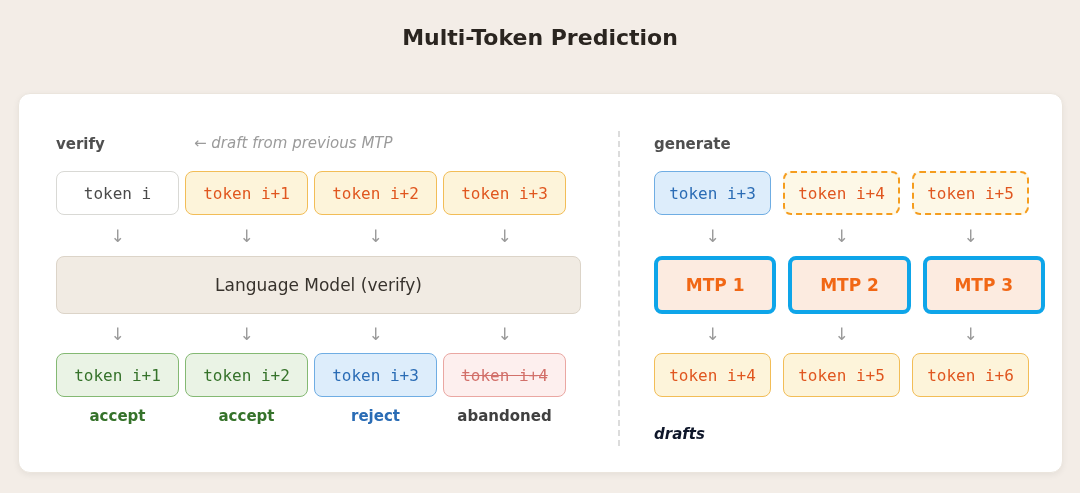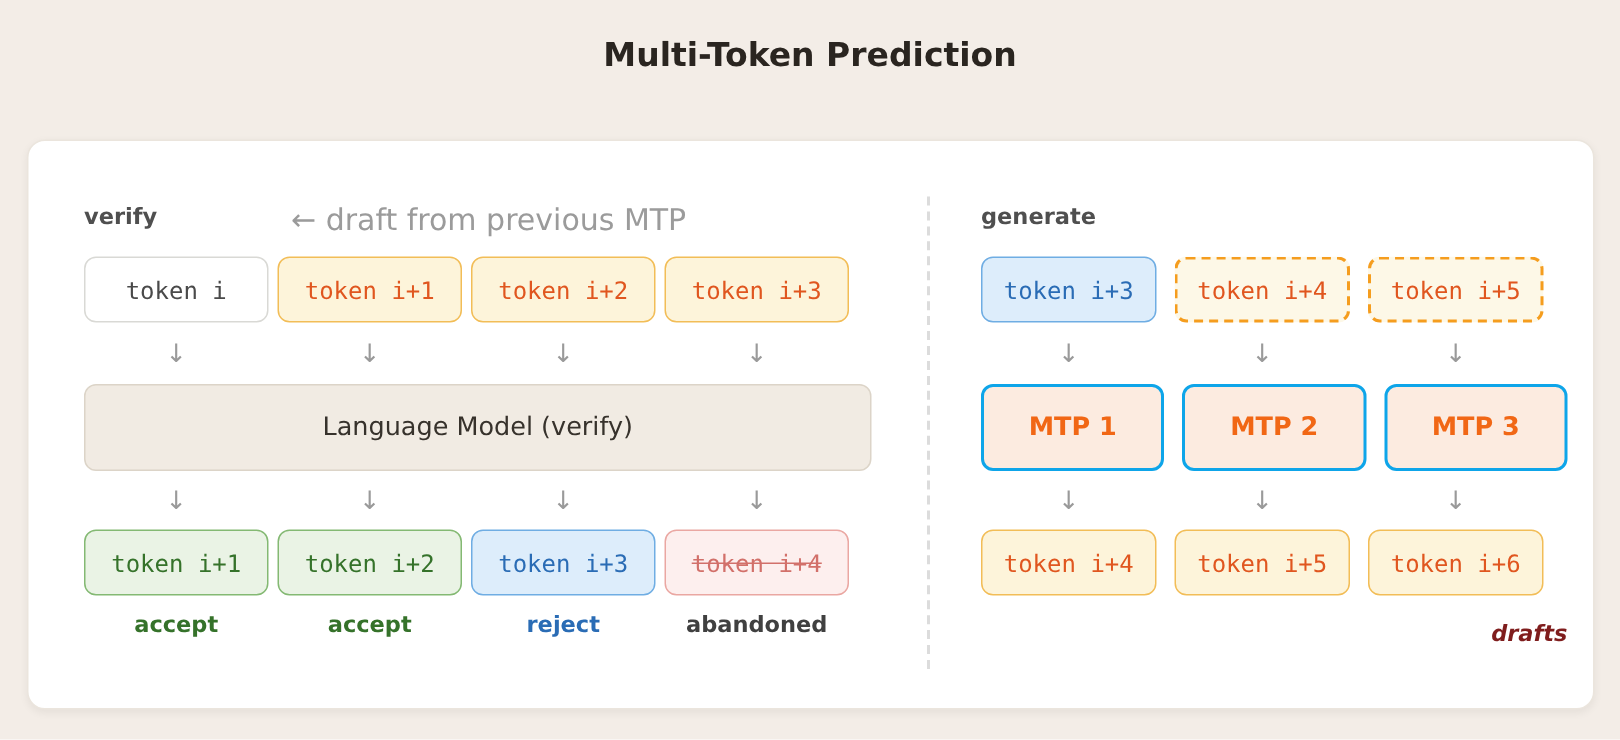--- a/index.html
+++ b/index.html
@@ -8,21 +8,21 @@
   .title { position:absolute; top:25px; left:0; width:100%; text-align:center;
            font-size:22px; font-weight:bold; color:#2a2520; }
   .card { position:absolute; left:18px; top:93px; width:1045px; height:380px;
           background:#ffffff; border:1px solid #ebe5dd; border-radius:12px;
           box-shadow:0 2px 6px rgba(0,0,0,0.06); }
   section { position:absolute; top:40px; }
   .verify-sec { left:37px; width:525px; }
   .generate-sec { left:635px; width:391px; }
   .sec-head { position:relative; height:17px; margin-bottom:20px; }
   .sec-label { font-size:15px; font-weight:600; color:#4f4f4f; }
-  .sec-note { position:absolute; left:138px; top:0; font-size:20px; color:#9b9b9b; }
+  .sec-note { position:absolute; left:138px; top:0; font-size:15px; font-style:italic; color:#9b9b9b; }
   .row { display:flex; gap:6px; }
   .generate-sec .row { gap:12px; }
   .cell { width:123px; display:flex; align-items:center; justify-content:center; }
   .generate-sec .cell { width:117px; }
   .token { width:123px; height:44px; border-radius:8px; display:flex; align-items:center;
            justify-content:center; font-family:"DejaVu Sans Mono", "Liberation Mono", monospace;
            font-size:16px; border:1.5px solid transparent; }
   .generate-sec .token { width:117px; }
   .t-plain  { background:#ffffff; border-color:#d9d9d5; color:#4a4a4a; }
   .t-draft  { background:#fdf4da; border-color:#f2bd57; color:#e0561f; }
@@ -30,30 +30,30 @@
   .t-blue   { background:#ddedfb; border-color:#6fade3; color:#2a6cb5; }
   .t-red    { background:#fdefee; border-color:#eaa7a2; color:#d2706a; }
   .t-red .tok-text { text-decoration:line-through; }
   .t-dashed { background:#fdf8e7; border:2px dashed #f59d1e; color:#e0561f; }
   .arrow-row1 { height:41px; }
   .arrow-row2 { height:39px; }
   .arrow { font-size:17px; color:#9a9a9a; }
   .lm-box { height:58px; background:#f1ebe3; border:1px solid #dcd4c8; border-radius:8px;
             display:flex; align-items:center; justify-content:center;
             font-size:17px; font-weight:500; color:#37322c;text-align:right; }
-  .mtp { width:131px; height:58px; background:#fcebe0; border:2px solid #0ea5e9; border-radius:8px;
+  .mtp { width:131px; height:58px; background:#fcebe0; border:4px solid #0ea5e9; border-radius:8px;
          color:#f16715; font-weight:bold; font-size:17px;
          display:flex; align-items:center; justify-content:center; }
   .status-row { margin-top:10px; }
   .status { font-size:15px; font-weight:bold; }
   .s-accept { color:#35722a; }
   .s-reject { color:#2a6cb5; }
   .s-abandoned { color:#404040; }
-  .caption { margin-top:16px; text-align:right; font-size:15px; font-weight:bold;
-             font-style:italic; color:#7f1d1d; }
+  .caption { margin-top:28px; text-align:left; font-size:15px; font-weight:bold;
+             font-style:italic; color:#0f172a; }
   .divider { position:absolute; left:599px; top:37px; height:315px; width:0;
              border-left:2px dashed #dcdcdc; }
 </style>
 </head>
 <body>
 
 <div class="page">
   <div class="title">Multi-Token Prediction</div>
 
   <div class="card">

